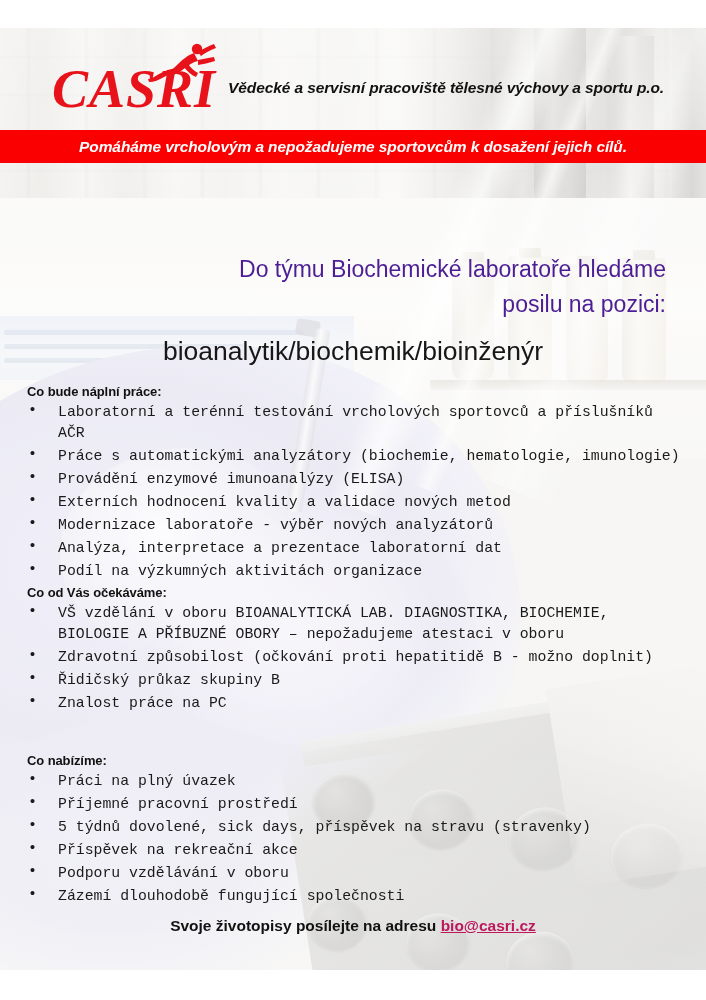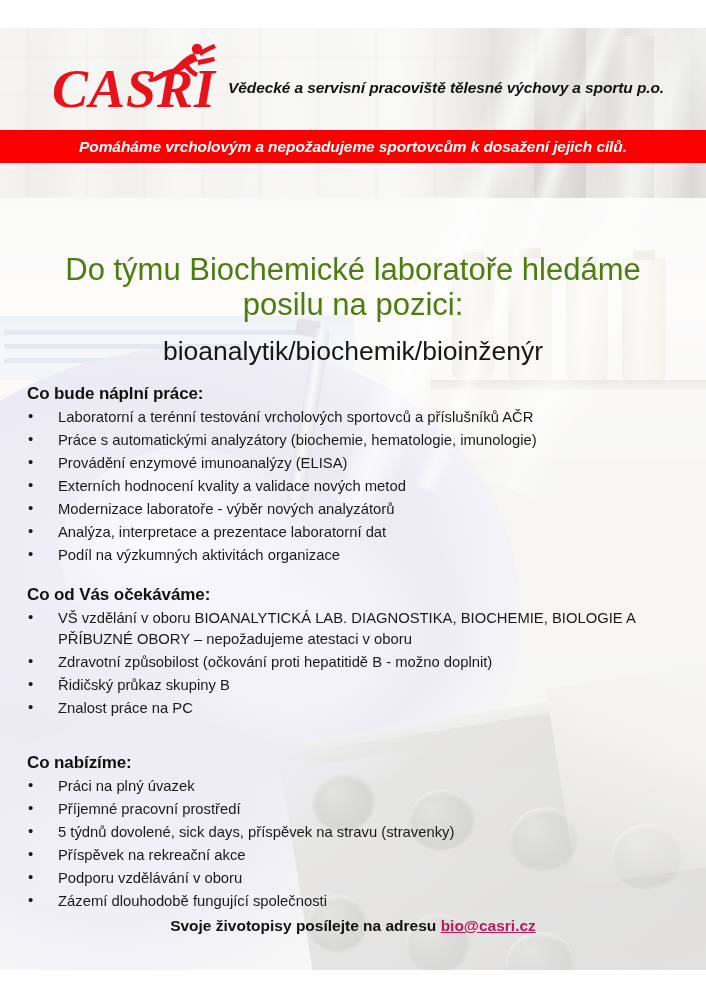--- a/index.html
+++ b/index.html
@@ -301,59 +301,60 @@
     line-height: 22px;
     color: #1a1a1a;
   }
 
   
   #headline {
     position: absolute;
     left: 40px;
     top: 252px;
     width: 626px;
-    text-align: center;
-    font-size: 31px;
+    text-align: right;
+    font-size: 23px;
     line-height: 35px;
-    color: #4d7c0f;
+    color: #4c1d95;
     font-weight: normal;
   }
   #position-title {
     position: absolute;
     left: 40px;
     top: 334px;
     width: 626px;
     text-align: center;
     font-size: 26.5px;
     line-height: 34px;
     color: #171717;
     font-weight: normal;
   }
 
   
   .section { position: absolute; left: 27px; width: 660px; }
   .section-heading {
-    font-size: 17px;
+    font-size: 13px;
     font-weight: bold;
     color: #111111;
     margin: 0 0 3px 0;
     letter-spacing: -0.1px;
   }
   ul.bullets {
     list-style: none;
     margin: 0;
     padding: 0;
   }
   ul.bullets > li {
     position: relative;
     padding-left: 31px;
     font-size: 14.8px;
     line-height: 20.5px;
     color: #1a1a1a;
     margin-bottom: 2.5px;
+    font-family: Liberation Mono, monospace;
   }
   ul.bullets > li::before {
     content: "\2022";
     position: absolute;
     left: 1px;
     top: -1px;
     font-size: 15px;
     color: #1a1a1a;
   }
 

